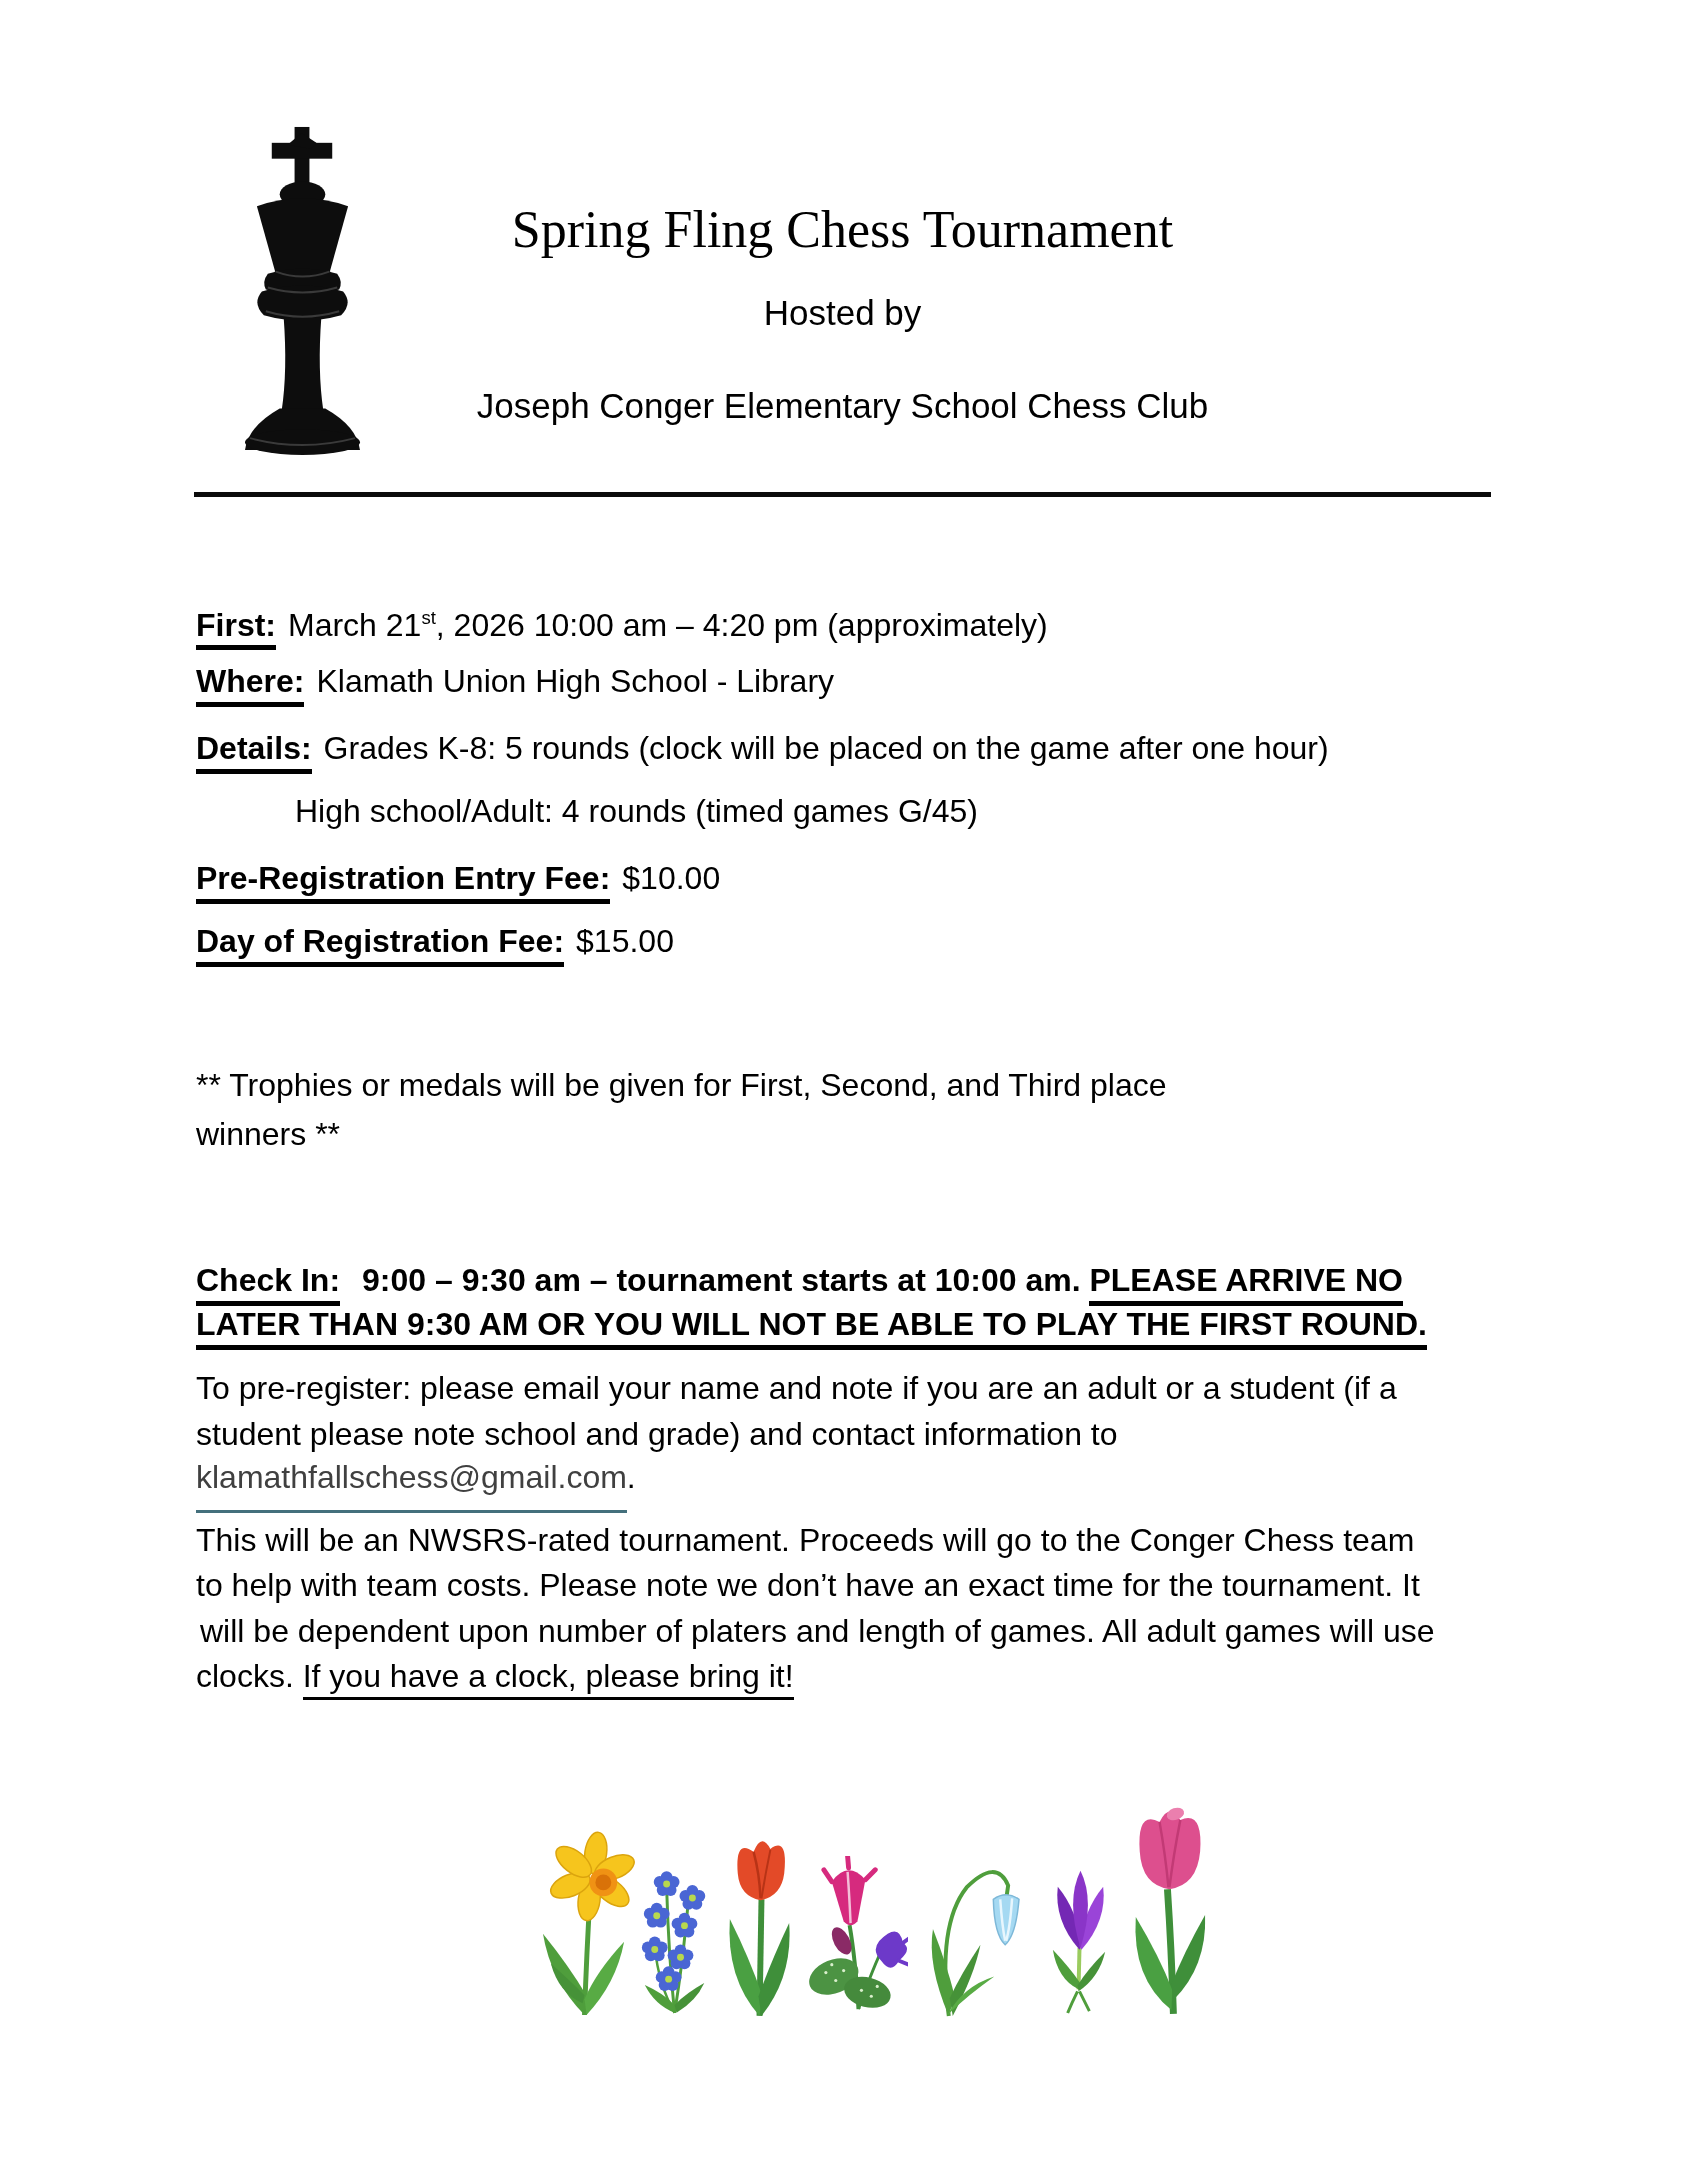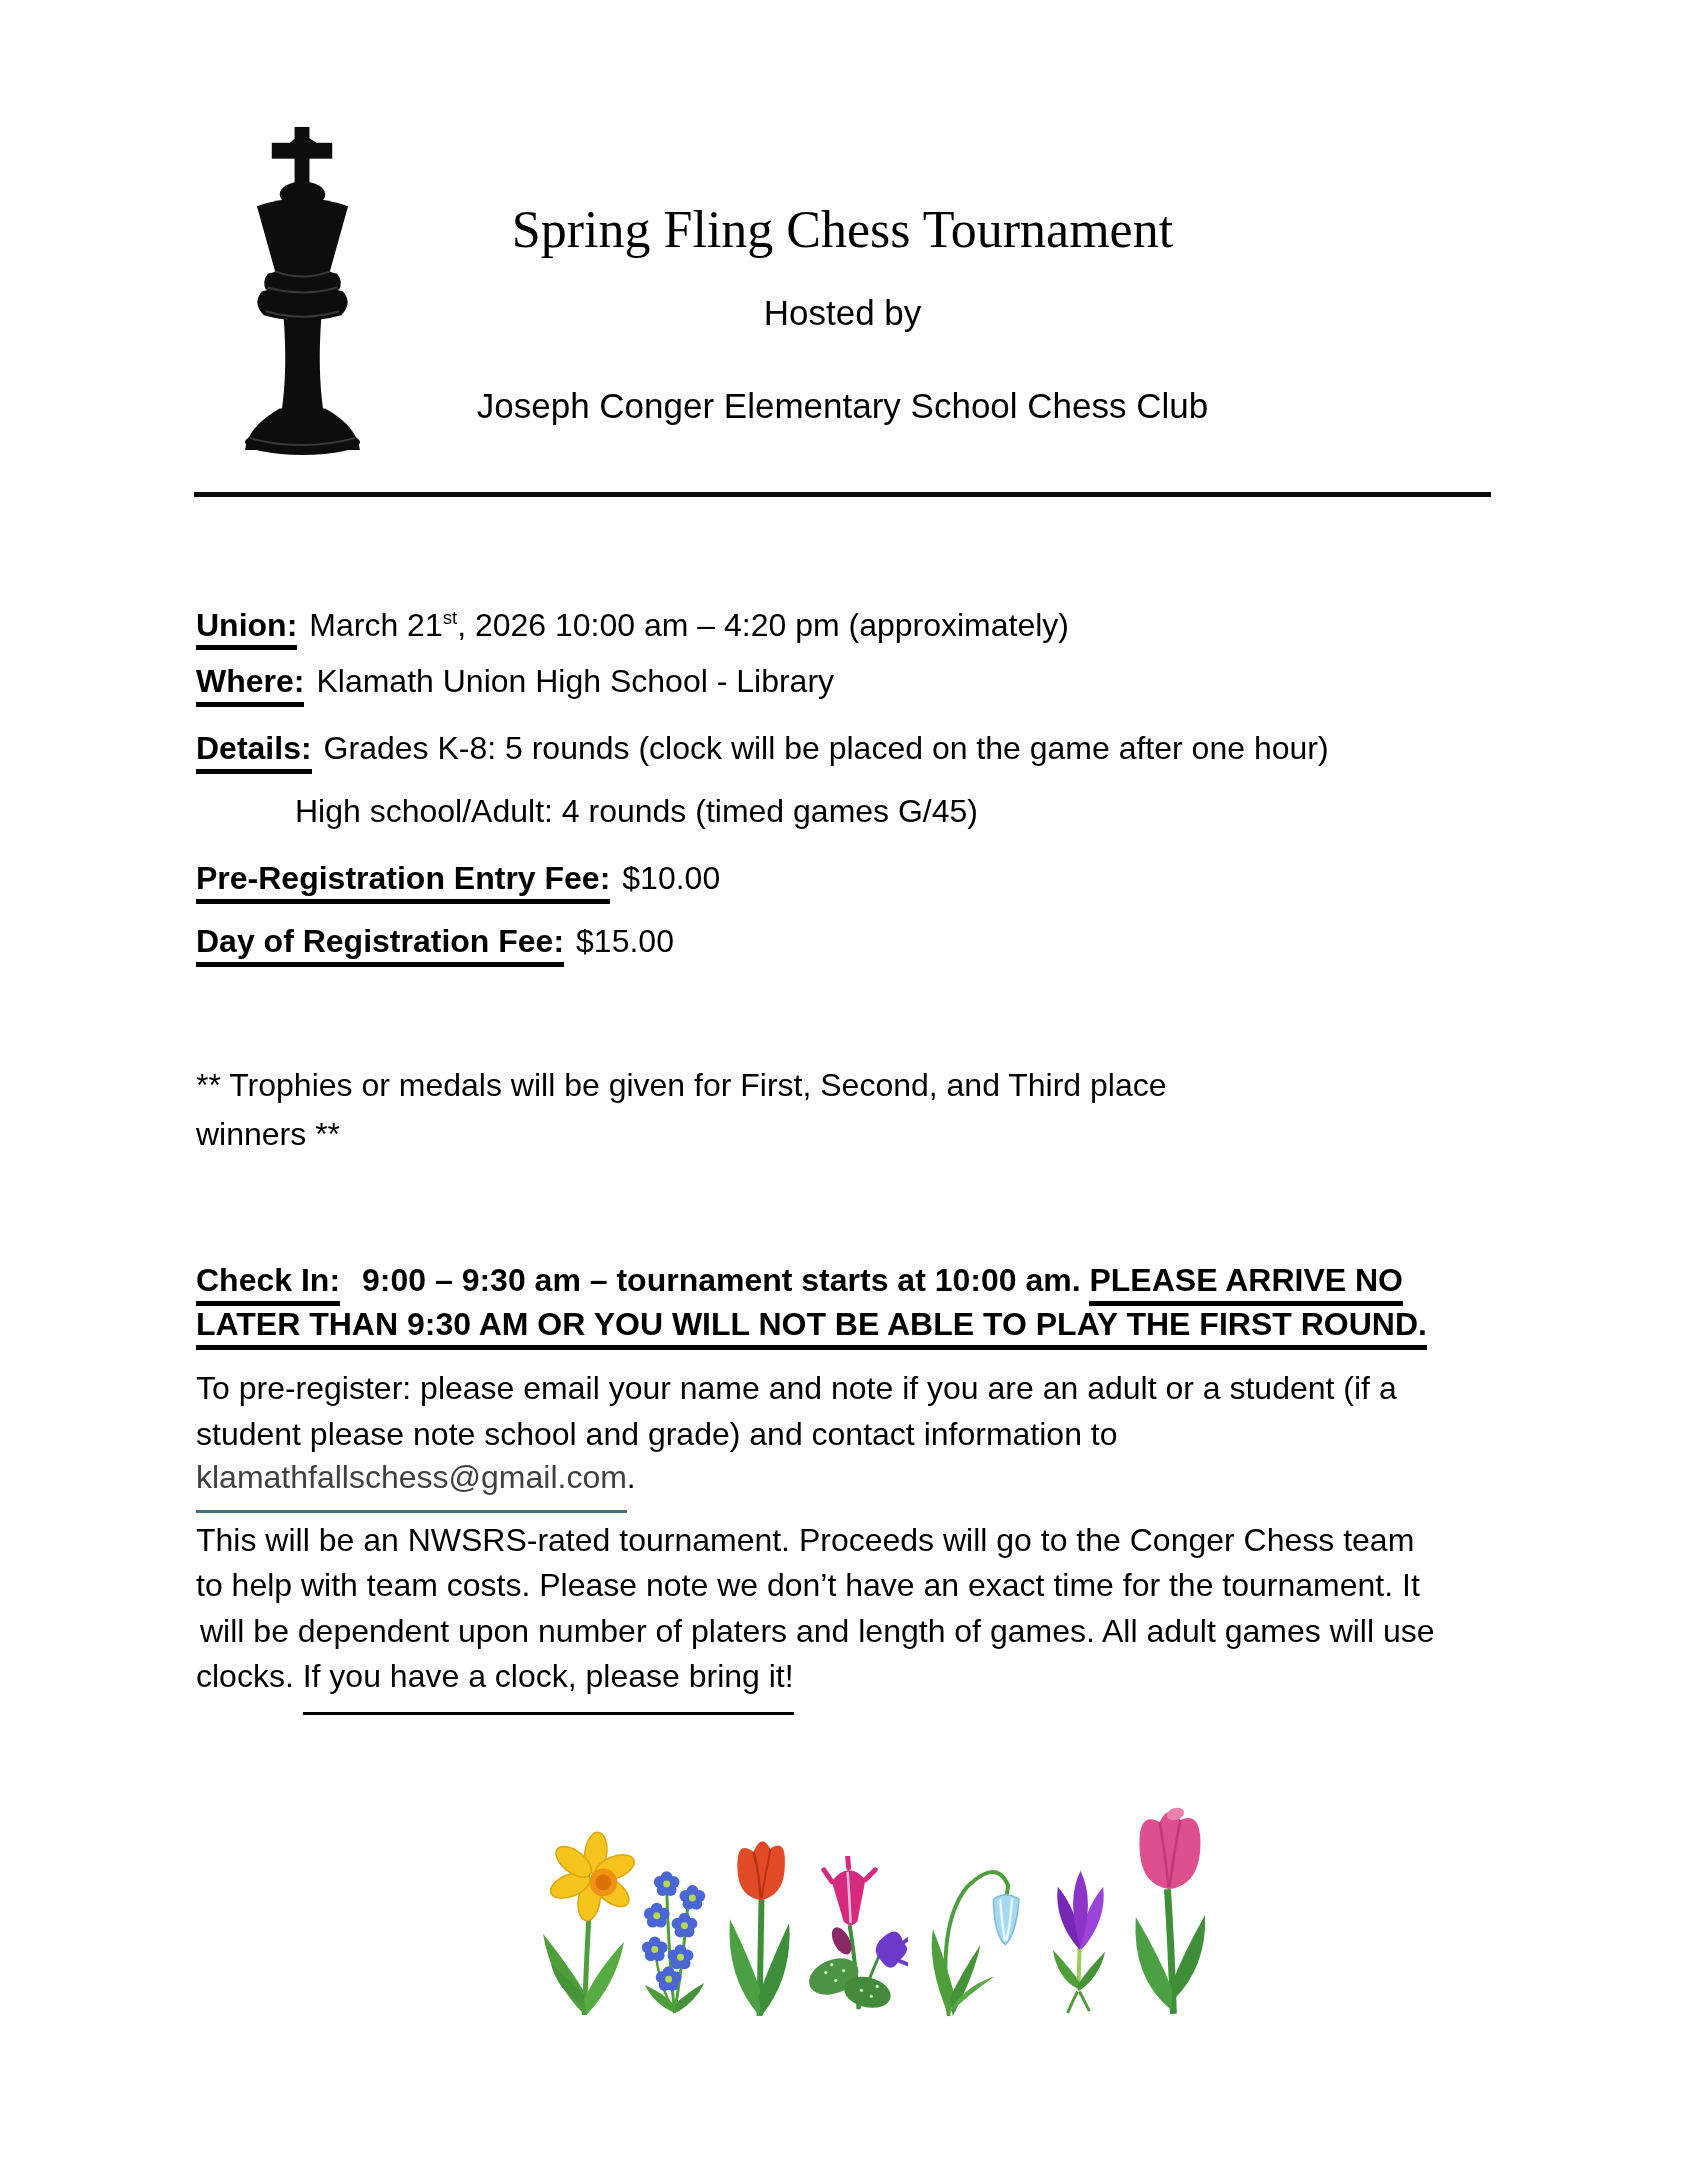--- a/index.html
+++ b/index.html
@@ -12,21 +12,21 @@
   .line{position:absolute;font-size:32px;line-height:46px;white-space:pre;}
   .centered{position:absolute;left:194px;width:1297px;text-align:center;white-space:pre;}
   .title{font-family:"Liberation Serif","DejaVu Serif",serif;font-size:52px;line-height:63px;font-weight:400;}
   .subtitle{font-size:35px;line-height:44px;}
   .b{font-weight:700;}
   .ul-heavy{display:inline-block;line-height:1.18;border-bottom:5px solid #000;padding-bottom:1px;}
   .gap{margin-left:12px;}
   .gap2{margin-left:22px;}
   .hrule{position:absolute;left:194px;top:492px;width:1297px;height:5px;background:#0b0b0b;}
   .email{color:#404040;display:inline-block;line-height:1.18;border-bottom:3px solid #44707c;padding-bottom:13px;text-decoration:none;cursor:pointer;}
-  .ul-thin{display:inline-block;line-height:1.18;border-bottom:3px solid #000;padding-bottom:16px;}
+  .ul-thin{display:inline-block;line-height:1.18;border-bottom:3px solid #000;padding-bottom:1px;}
   sup{font-size:58%;}
   svg{position:absolute;display:block;}
 </style>
 </head>
 <body>
 
 <svg class="abs" style="left:228px;top:123px;" width="149" height="333" viewBox="0 0 150 336">
   <g fill="#0d0d0d">
     <rect x="67" y="4" width="15" height="58"></rect>
     <rect x="44" y="20" width="61" height="16"></rect>
@@ -46,21 +46,21 @@
     <path d="M22 318 Q75 332 128 318"></path>
   </g>
 </svg>
 
 <div class="centered title" style="top:198px;">Spring Fling Chess Tournament</div>
 <div class="centered subtitle" style="top:291px;">Hosted by</div>
 <div class="centered subtitle" style="top:366px;margin-top:18px;">Joseph Conger Elementary School Chess Club</div>
 
 <div class="hrule"></div>
 
-<div class="line" style="left:196px;top:595px;"><span class="b ul-heavy">Union:</span><span class="gap">March 21</span><sup>st</sup><span>, 2026 10:00 am – 4:20 pm (approximately)</span></div>
+<div class="line" style="left:196px;top:595px;"><span class="b ul-heavy">First:</span><span class="gap">March 21</span><sup>st</sup><span>, 2026 10:00 am – 4:20 pm (approximately)</span></div>
 
 <div class="line" style="left:196px;top:658px;"><span class="b ul-heavy">Where:</span><span class="gap">Klamath Union High School - Library</span></div>
 
 <div class="line" style="left:196px;top:725px;"><span class="b ul-heavy">Details:</span><span class="gap">Grades K-8: 5 rounds (clock will be placed on the game after one hour)</span></div>
 
 <div class="line" style="left:295px;top:788px;">High school/Adult: 4 rounds (timed games G/45)</div>
 
 <div class="line" style="left:196px;top:855px;"><span class="b ul-heavy">Pre-Registration Entry Fee:</span><span class="gap">$10.00</span></div>
 
 <div class="line" style="left:196px;top:918px;"><span class="b ul-heavy">Day of Registration Fee:</span><span class="gap">$15.00</span></div>

